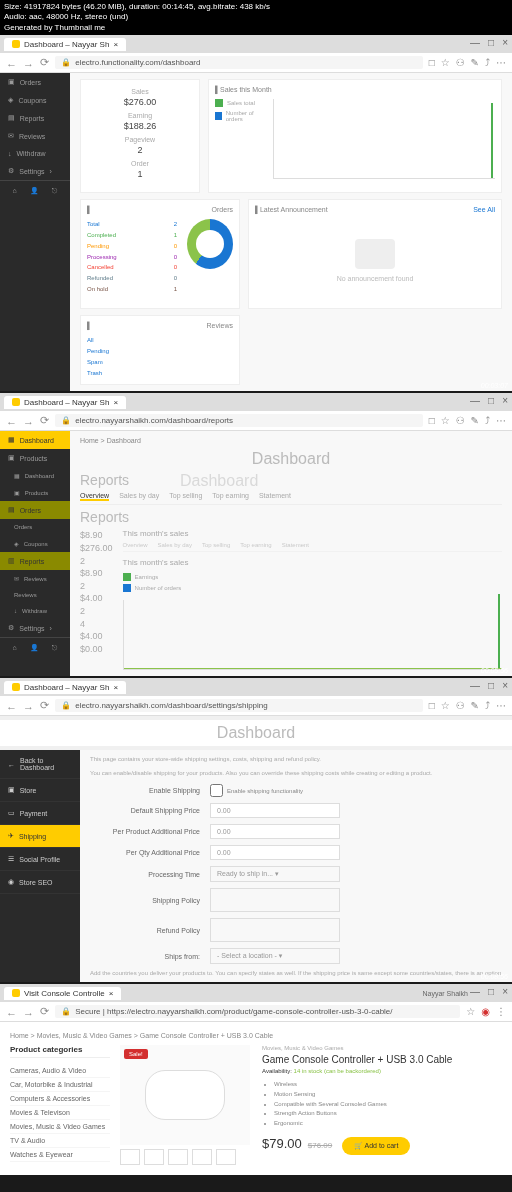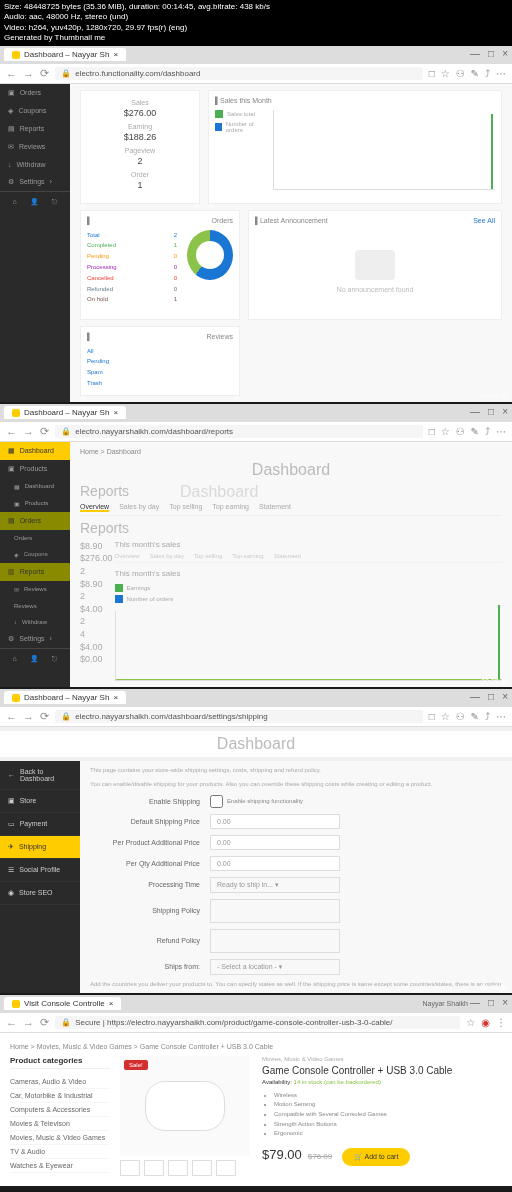--- a/index.html
+++ b/index.html
@@ -71,23 +71,22 @@
 .prod-price{font-size:13px;color:#333;margin-top:8px}
 .prod-price .old{font-size:8px;color:#aaa;text-decoration:line-through;margin-left:6px}
 .add-cart{background:#fc0;padding:5px 12px;border-radius:12px;font-size:7px;display:inline-block;margin-left:10px}
 .legend-item{display:flex;align-items:center;gap:4px;font-size:6px;color:#aaa;margin-bottom:3px}
 .legend-sq{width:8px;height:8px}
 </style>
 </head>
 <body>
 
 <div class="meta-text">
-<div>Size: 48448725 bytes (35.36 MiB), duration: 00:14:45, avg.bitrate: 438 kb/s</div>
+<div>Size: 41917824 bytes (46.20 MiB), duration: 00:14:45, avg.bitrate: 438 kb/s</div>
 <div>Audio: aac, 48000 Hz, stereo (und)</div>
-<div>Video: h264, yuv420p, 1280x720, 29.97 fps(r) (eng)</div>
 <div>Generated by Thumbnail me</div>
 </div>
 
 <div class="browser-window">
 <div class="tab-bar">
   <div class="tab">
         <span class="tab-icon"></span>
         <span>Dashboard – Nayyar Sh</span>
         <span>×</span>
       </div>
@@ -282,21 +281,21 @@
       <div class="page-title" style="text-align:center;position:absolute;left:100px;top:18px;opacity:0.5">Dashboard</div>
     </div>
     <div class="tabs-row" style="margin-top:4px">
       <span class="active">Overview</span>
       <span>Sales by day</span>
       <span>Top selling</span>
       <span>Top earning</span>
       <span>Statement</span>
     </div>
     <div class="page-title2" style="margin-top:4px">Reports</div>
-    <div style="display:flex;gap:2px">
+    <div style="display:flex;gap:10px">
       <div class="report-vals">
         <div>$8.90</div>
             <div>$276.00</div>
             <div>2</div>
         <div>$8.90</div>
             <div>2</div>
             <div>$4.00</div>
         <div>2</div>
             <div>4</div>
             <div>$4.00</div>

